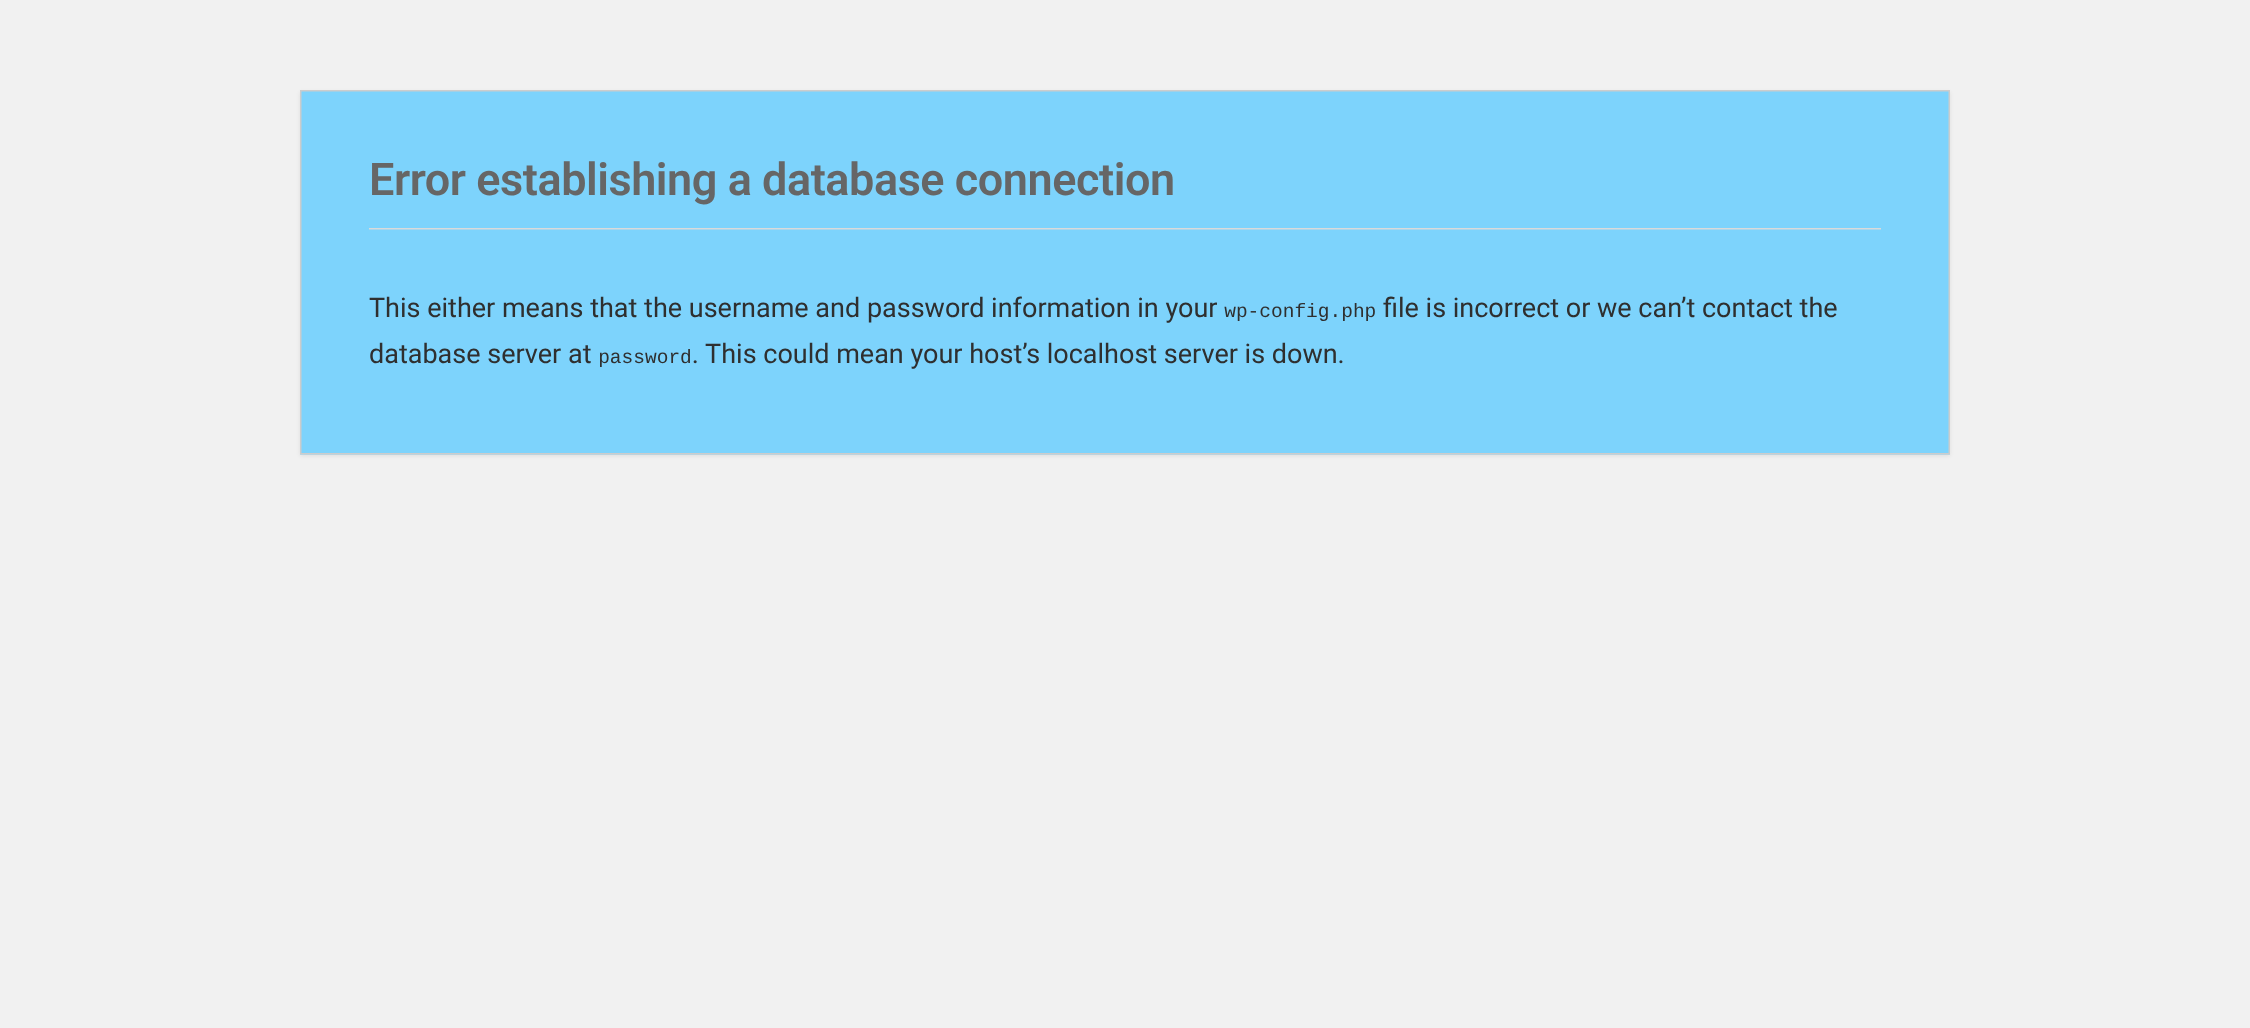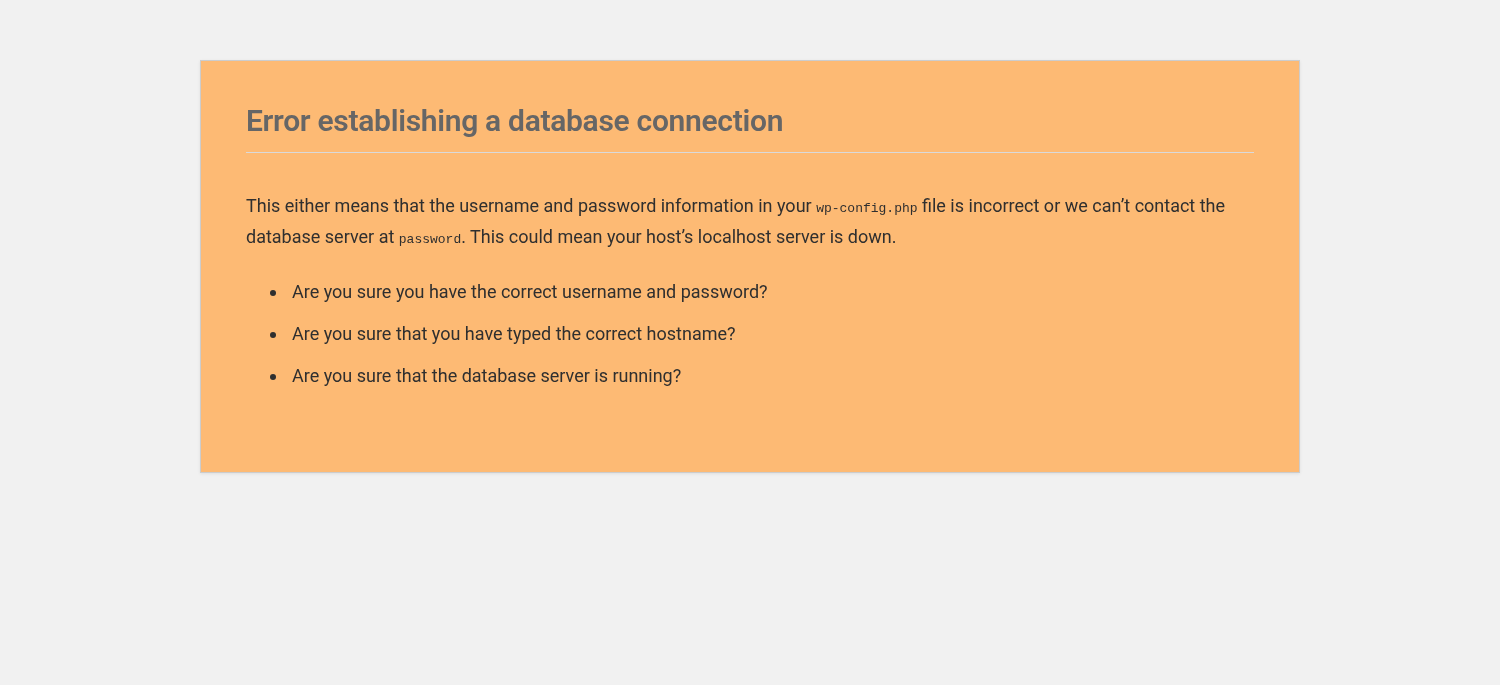--- a/index.html
+++ b/index.html
@@ -8,21 +8,21 @@
       box-sizing: border-box;
     }
     body {
       background: #f1f1f1;
       font-family: -apple-system, BlinkMacSystemFont, "Segoe UI", Roboto, Oxygen-Sans, Ubuntu, Cantarell, "Helvetica Neue", sans-serif;
       width: 1500px;
       height: 685px;
       padding-top: 60px;
     }
     .error-page {
-      background: #fdba74;
+      background: #7dd3fc;
       width: 1100px;
       margin: 0 auto;
       padding: 24px 45px 50px 45px;
       border: 1px solid #cccccc;
       box-shadow: 0 1px 3px rgba(0,0,0,0.08);
     }
     .error-page h1 {
       font-size: 30px;
       font-weight: 600;
       color: #666666;
@@ -66,19 +66,14 @@
 </head>
 <body>
 
 <div class="error-page">
   <h1>Error establishing a database connection</h1>
 
   <p>
     <span>This either means that the username and password information in your </span><code>wp-config.php</code><span> file is incorrect or we can’t contact the database server at </span><code>password</code><span>. This could mean your host’s localhost server is down.</span>
   </p>
 
-  <ul>
-    <li>Are you sure you have the correct username and password?</li>
-    <li>Are you sure that you have typed the correct hostname?</li>
-    <li>Are you sure that the database server is running?</li>
-  </ul>
 
 </div>
 
 </body></html>

